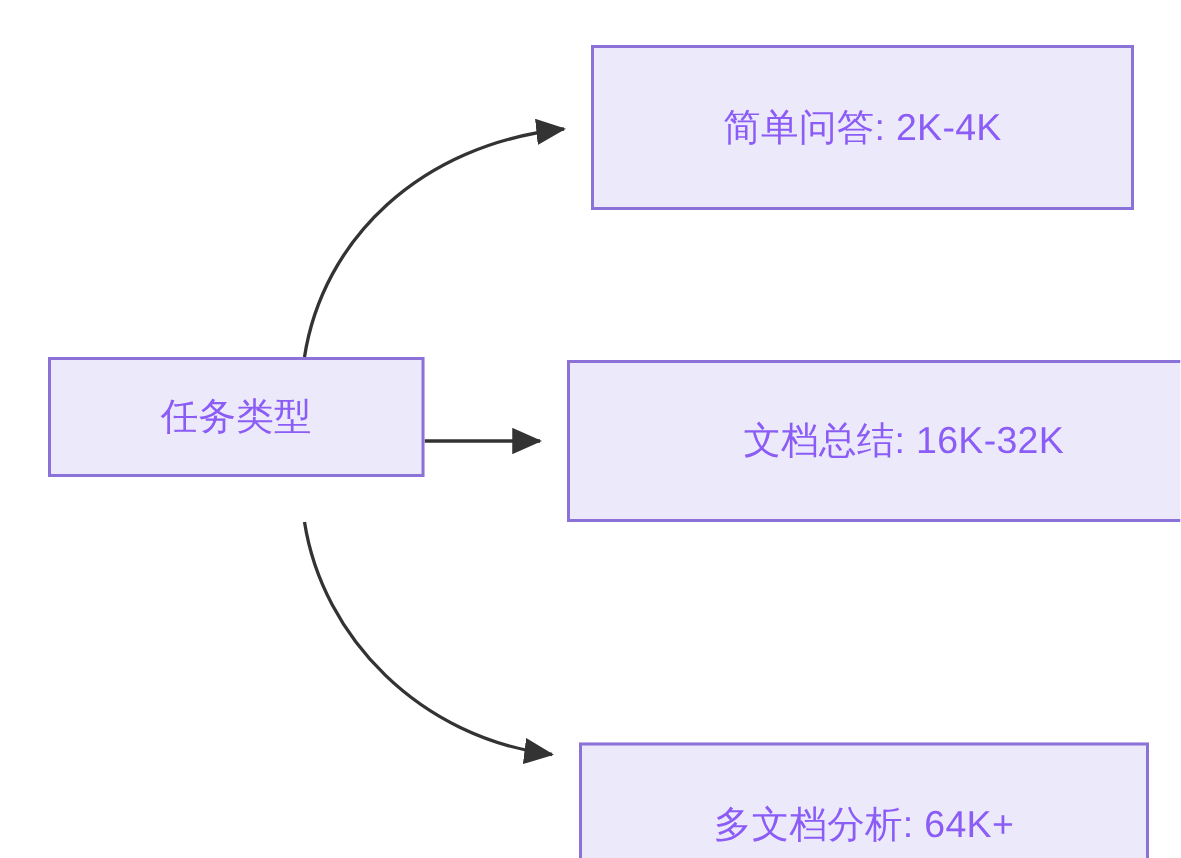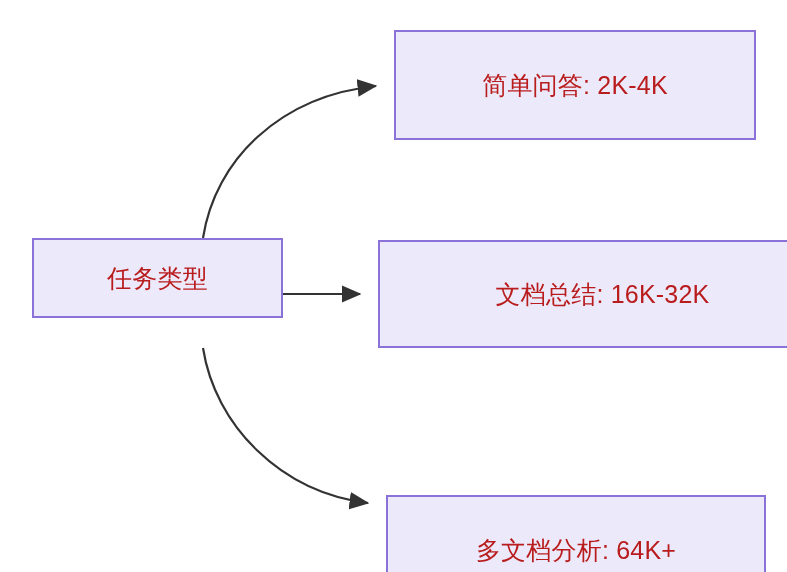--- a/index.html
+++ b/index.html
@@ -33,21 +33,21 @@
     border: 2px solid #8b72d9;
     border-radius: 0;
     display: flex;
     align-items: center;
     justify-content: center;
     z-index: 2;
   }
   .node-label {
     font-size: 25px;
     line-height: 1.2;
-    color: #b91c1c;
+    color: #8b5cf6;
     letter-spacing: 0.2px;
     white-space: nowrap;
     text-align: center;
   }
   
   #node-root   { left: 32px;  top: 238px; width: 251px; height: 80px; }
   #node-qa     { left: 394px; top: 30px;  width: 362px; height: 110px; }
   #node-doc    { left: 378px; top: 240px; width: 449px; height: 108px; }
   #node-multi  { left: 386px; top: 448px; width: 380px; height: 109px; margin-top: 47px; }
 </style>

